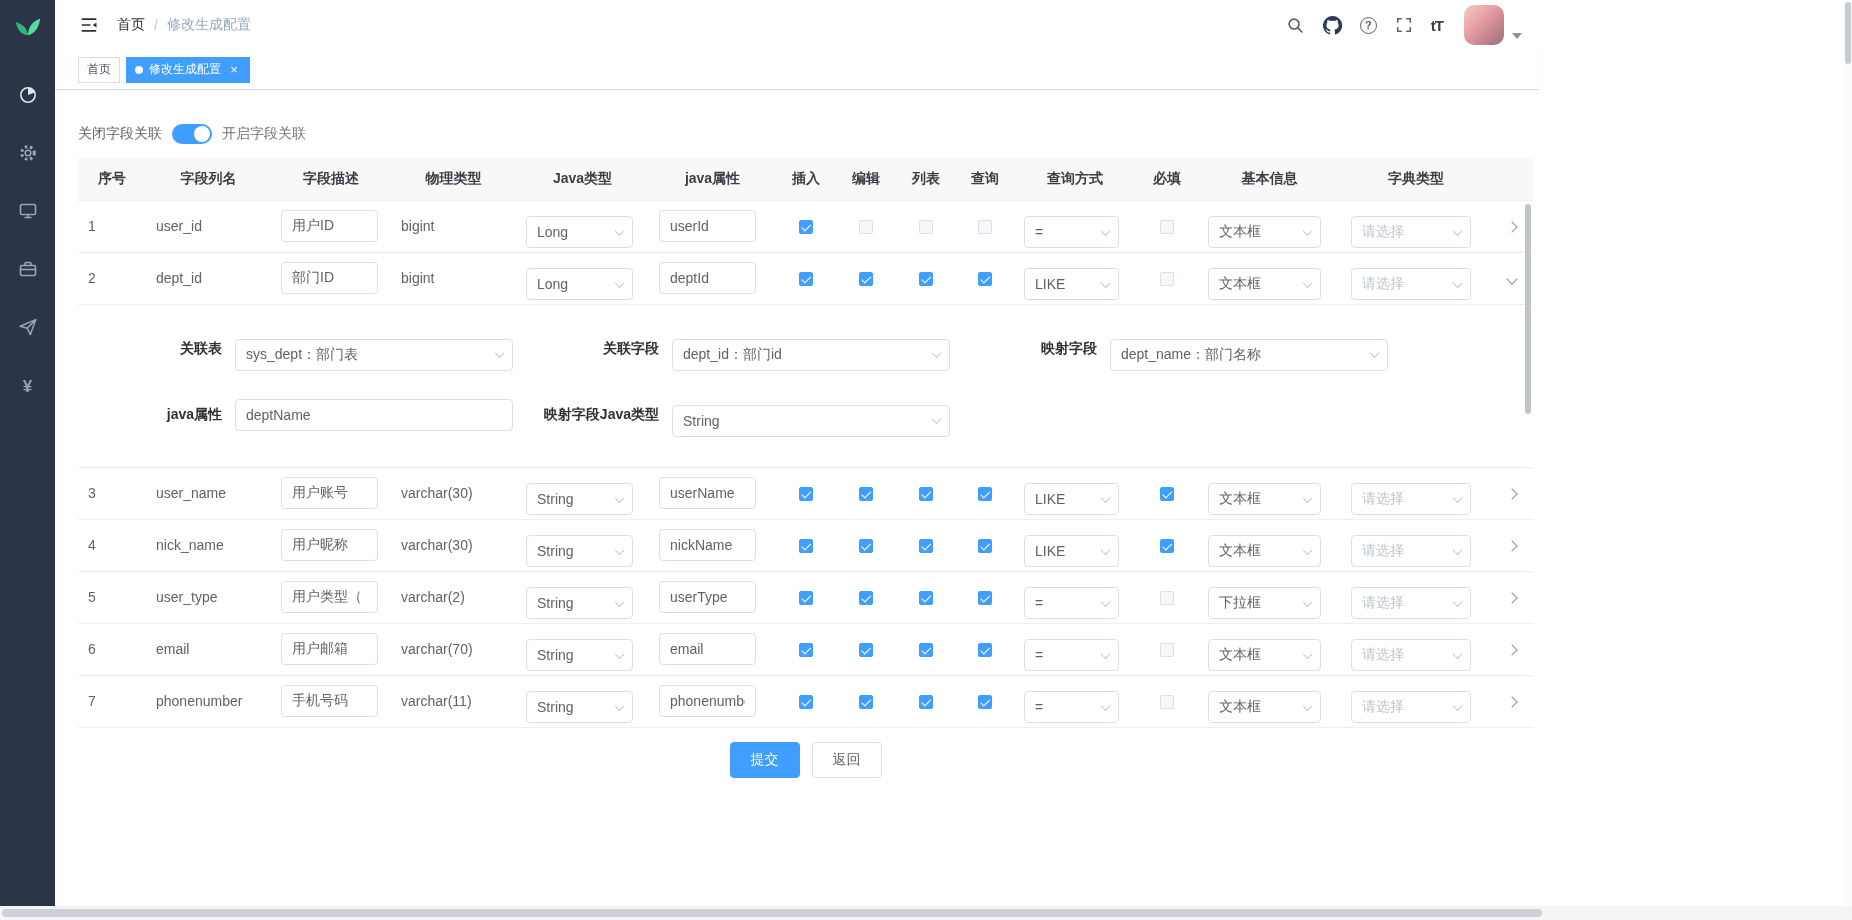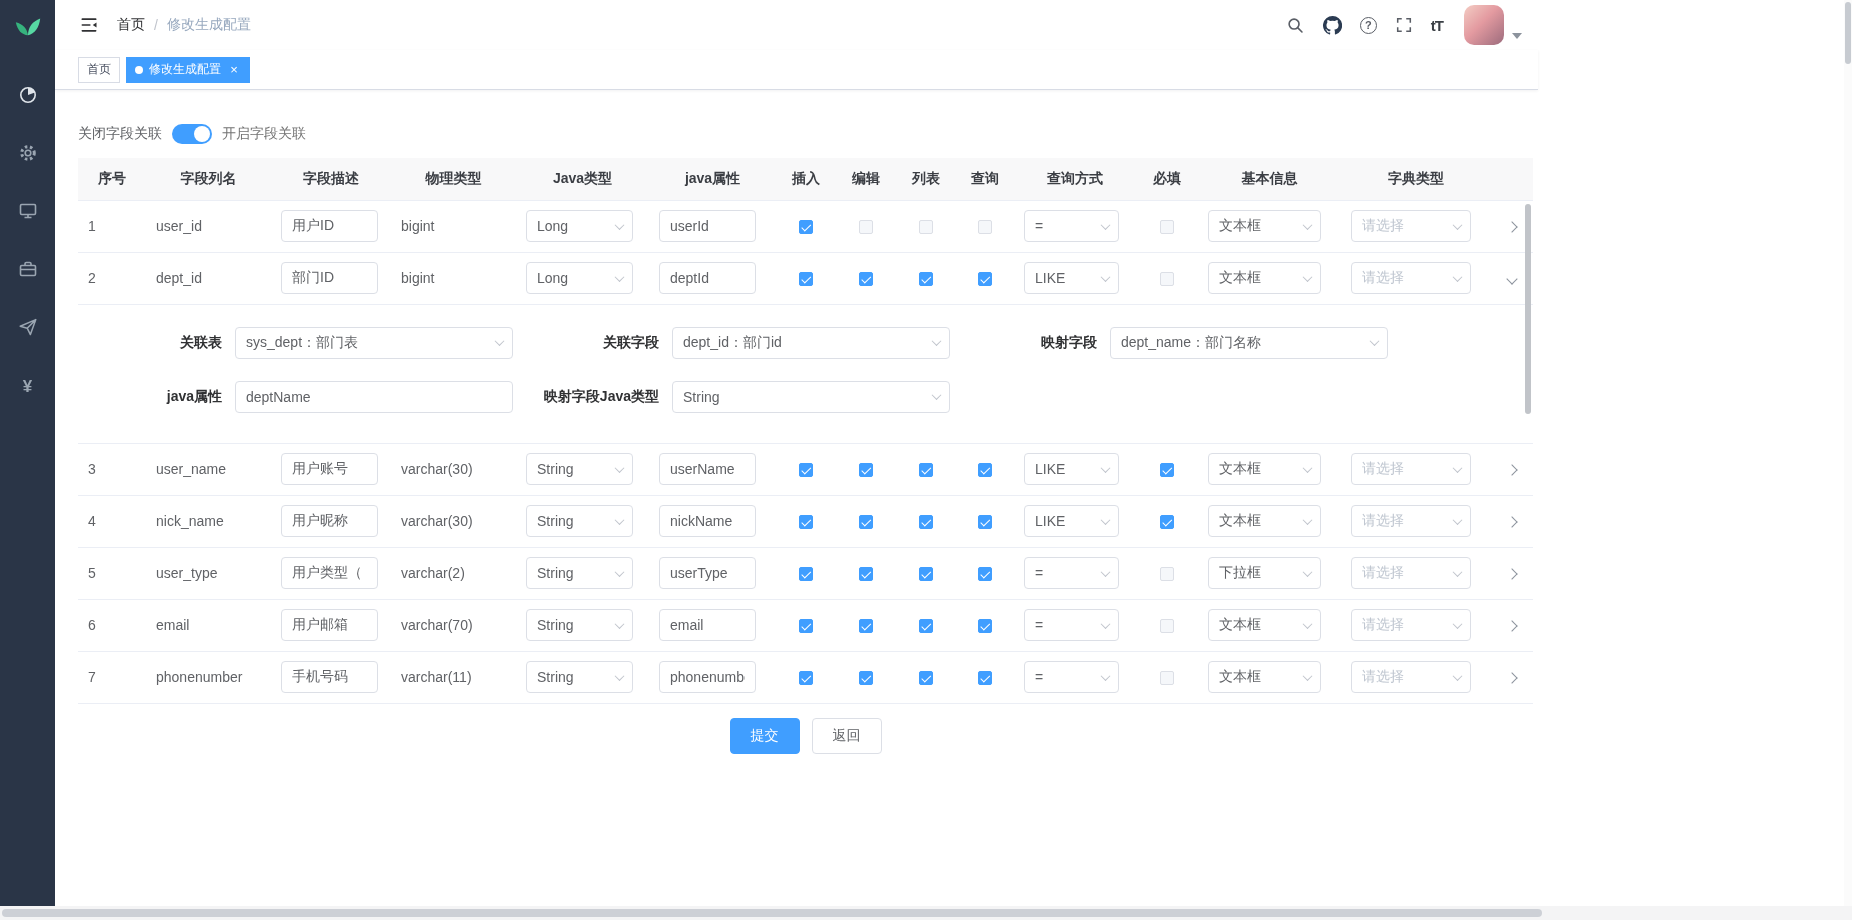--- a/index.html
+++ b/index.html
@@ -57,21 +57,21 @@
   .assoc-on { color:#737373; }
 
   
   .table-wrap { position:relative; width:1455px; }
   .gen-table { width:1455px; table-layout:fixed; border-collapse:collapse; font-size:14px; color:#606266; }
   .gen-table th { background:#f8f8f9; color:#3b3e44; font-weight:bold; height:42px; text-align:center; padding:0 10px; border-bottom:1px solid #ebeef5; font-size:14px; }
   .gen-table th.center, .gen-table td.center { text-align:center; padding:0; }
   .gen-table td { height:52px; border-bottom:1px solid #ebeef5; padding:0 10px; background:#fff; }
   .el-input { height:32px; border:1px solid #dcdfe6; border-radius:4px; padding:0 10px; font-size:14px; color:#606266; outline:none; background:#fff; font-family:"Liberation Sans", sans-serif; }
   .input-desc, .input-prop { width:97px; }
-  .el-select { height:32px; border:1px solid #dcdfe6; border-radius:4px; background:#fff; display:inline-flex; align-items:center; justify-content:space-between; padding:0 9px 0 10px; cursor:pointer; vertical-align:middle; }
+  .el-select { height:32px; border:1px solid #dcdfe6; border-radius:4px; background:#fff; display:inline-flex; align-items:center; justify-content:space-between; padding:0 9px 0 10px; cursor:pointer; vertical-align:middle;margin-top:12px; }
   .sel-text { font-size:14px; color:#606266; white-space:nowrap; overflow:hidden; text-overflow:clip; }
   .sel-text.placeholder { color:#bfc6d0; }
   .chev { width:7px; height:7px; border-right:1.5px solid #c0c4cc; border-bottom:1.5px solid #c0c4cc; transform:rotate(45deg) translate(-1px,-1px); flex:0 0 auto; margin-left:6px; }
   .sel-jtype { width:107px; }
   .sel-qm { width:95px; }
   .sel-disp { width:113px; }
   .sel-dict { width:120px; }
   .sub-select, .sub-input { width:278px; }
 
   .checkbox { width:14px; height:14px; border:1px solid #dcdfe6; border-radius:2px; background:#f5f7fa; display:inline-block; position:relative; cursor:pointer; vertical-align:middle; }

